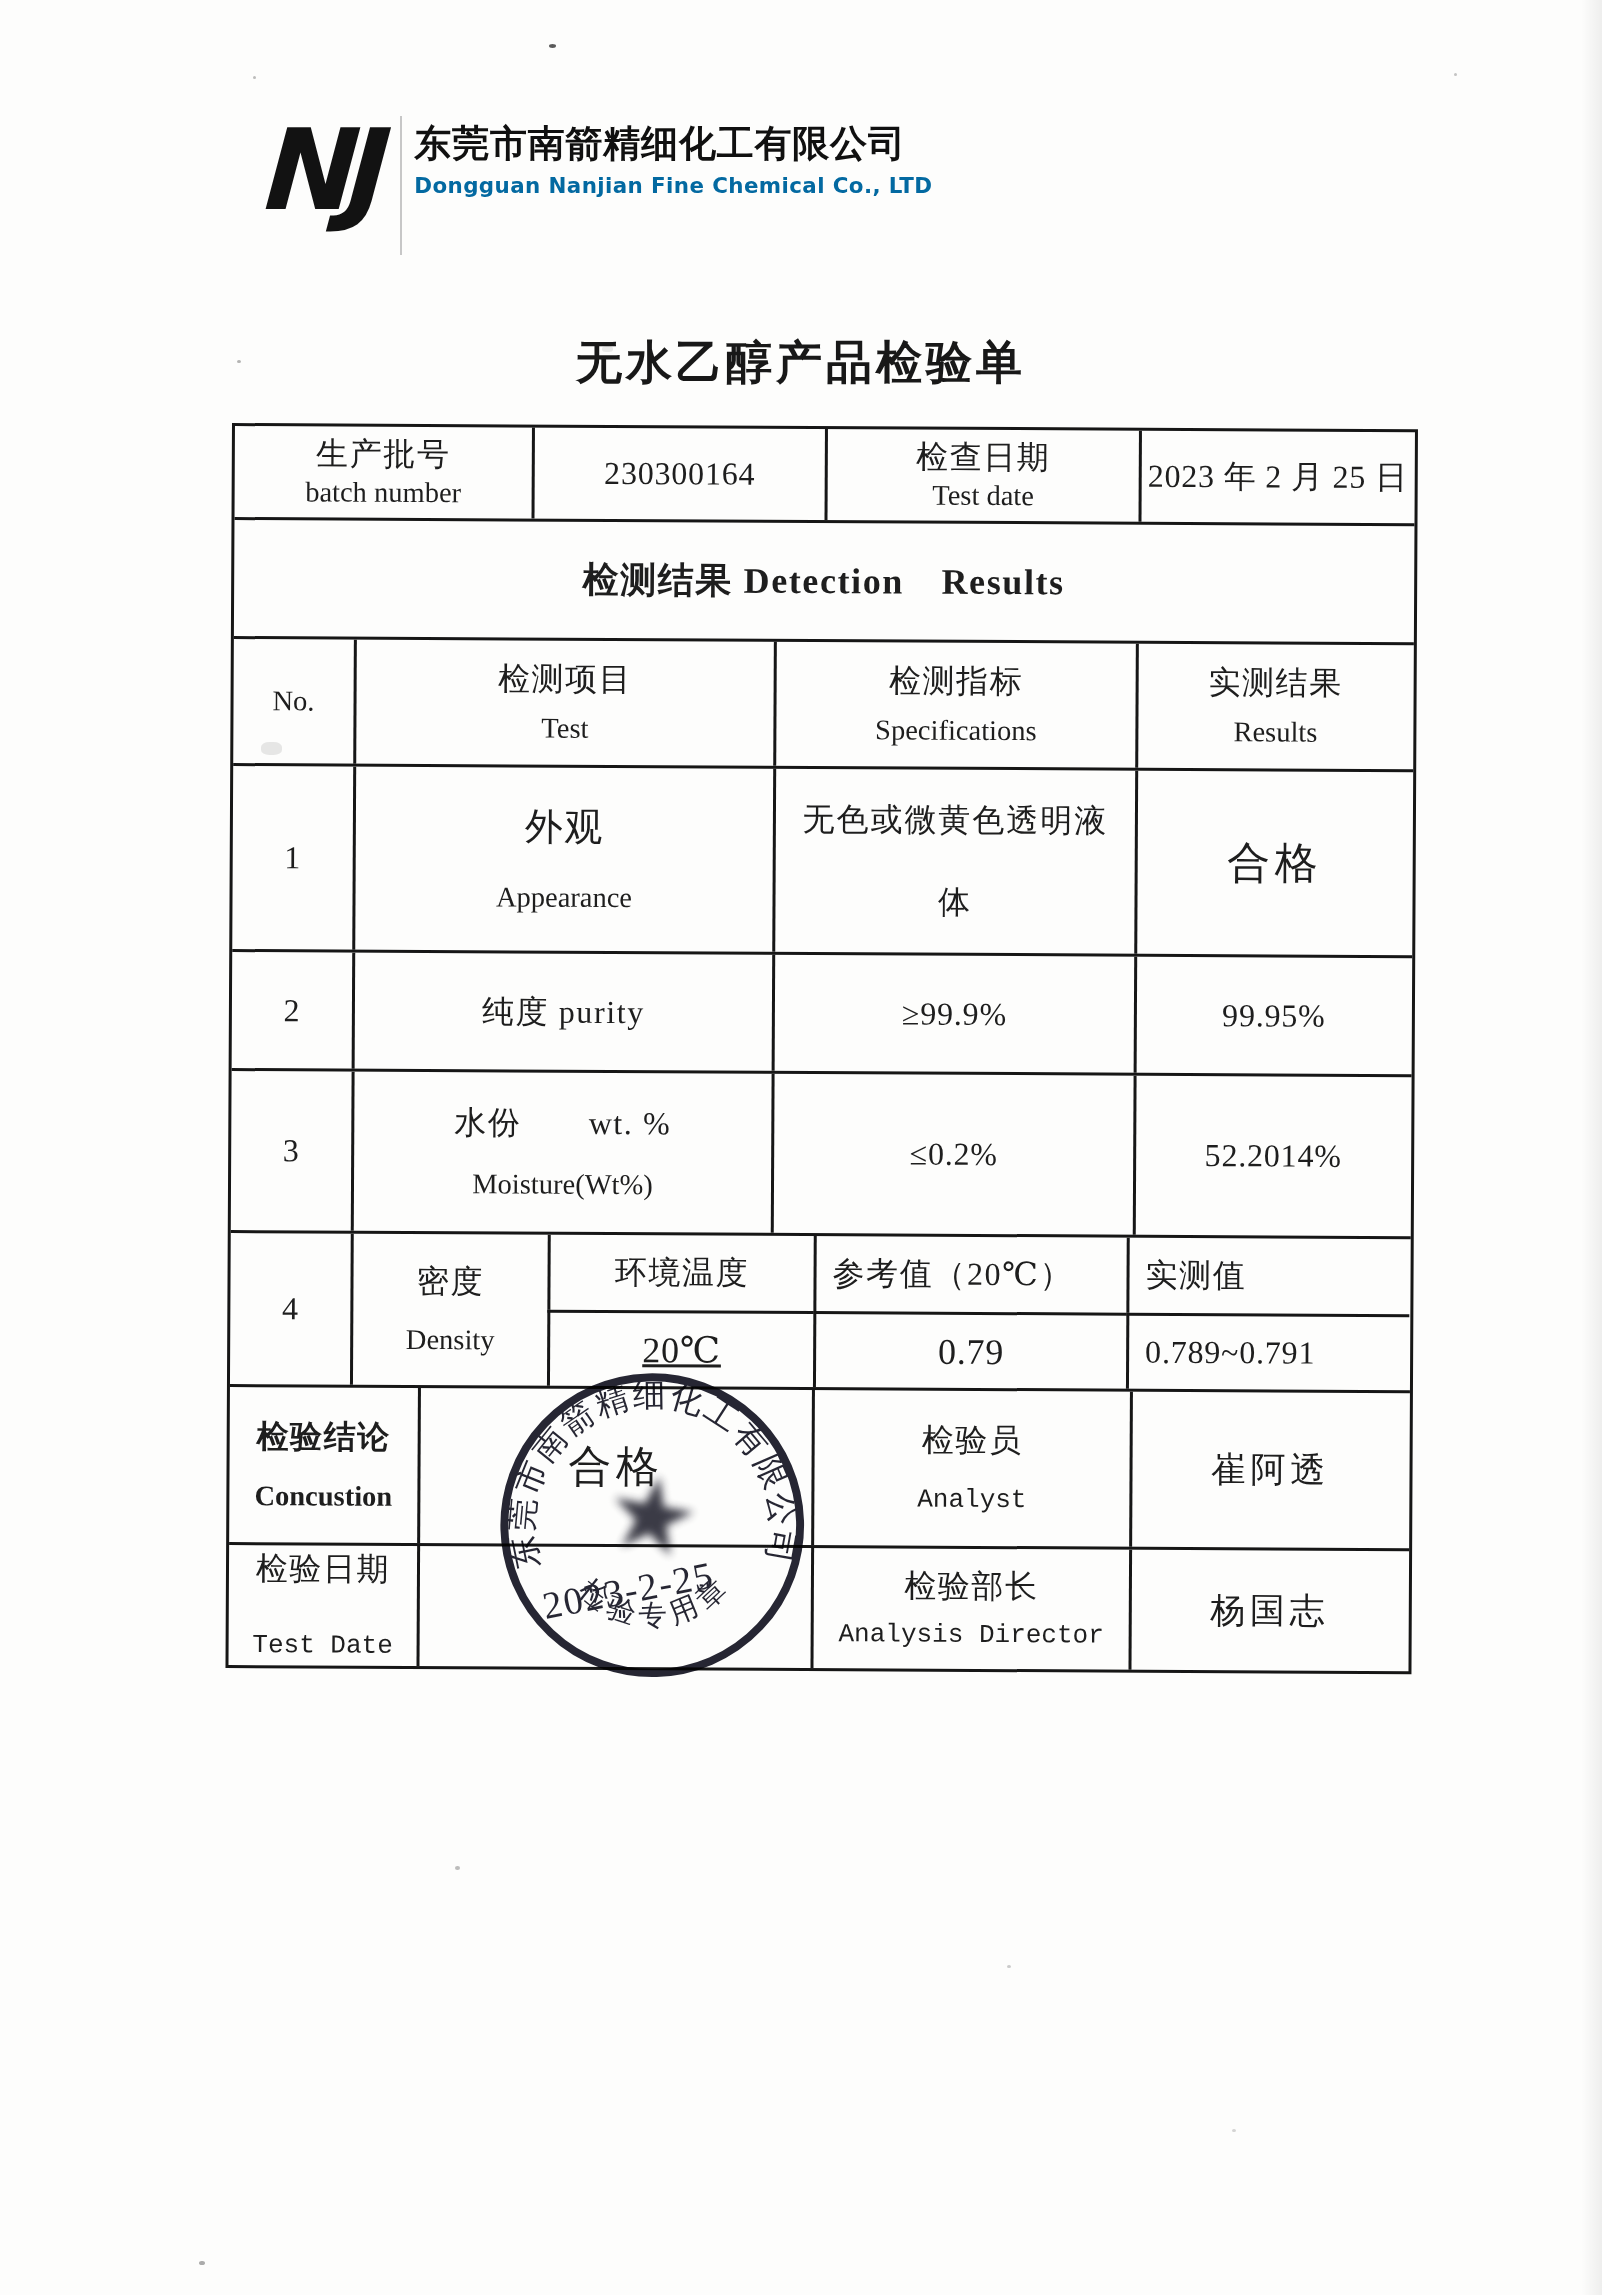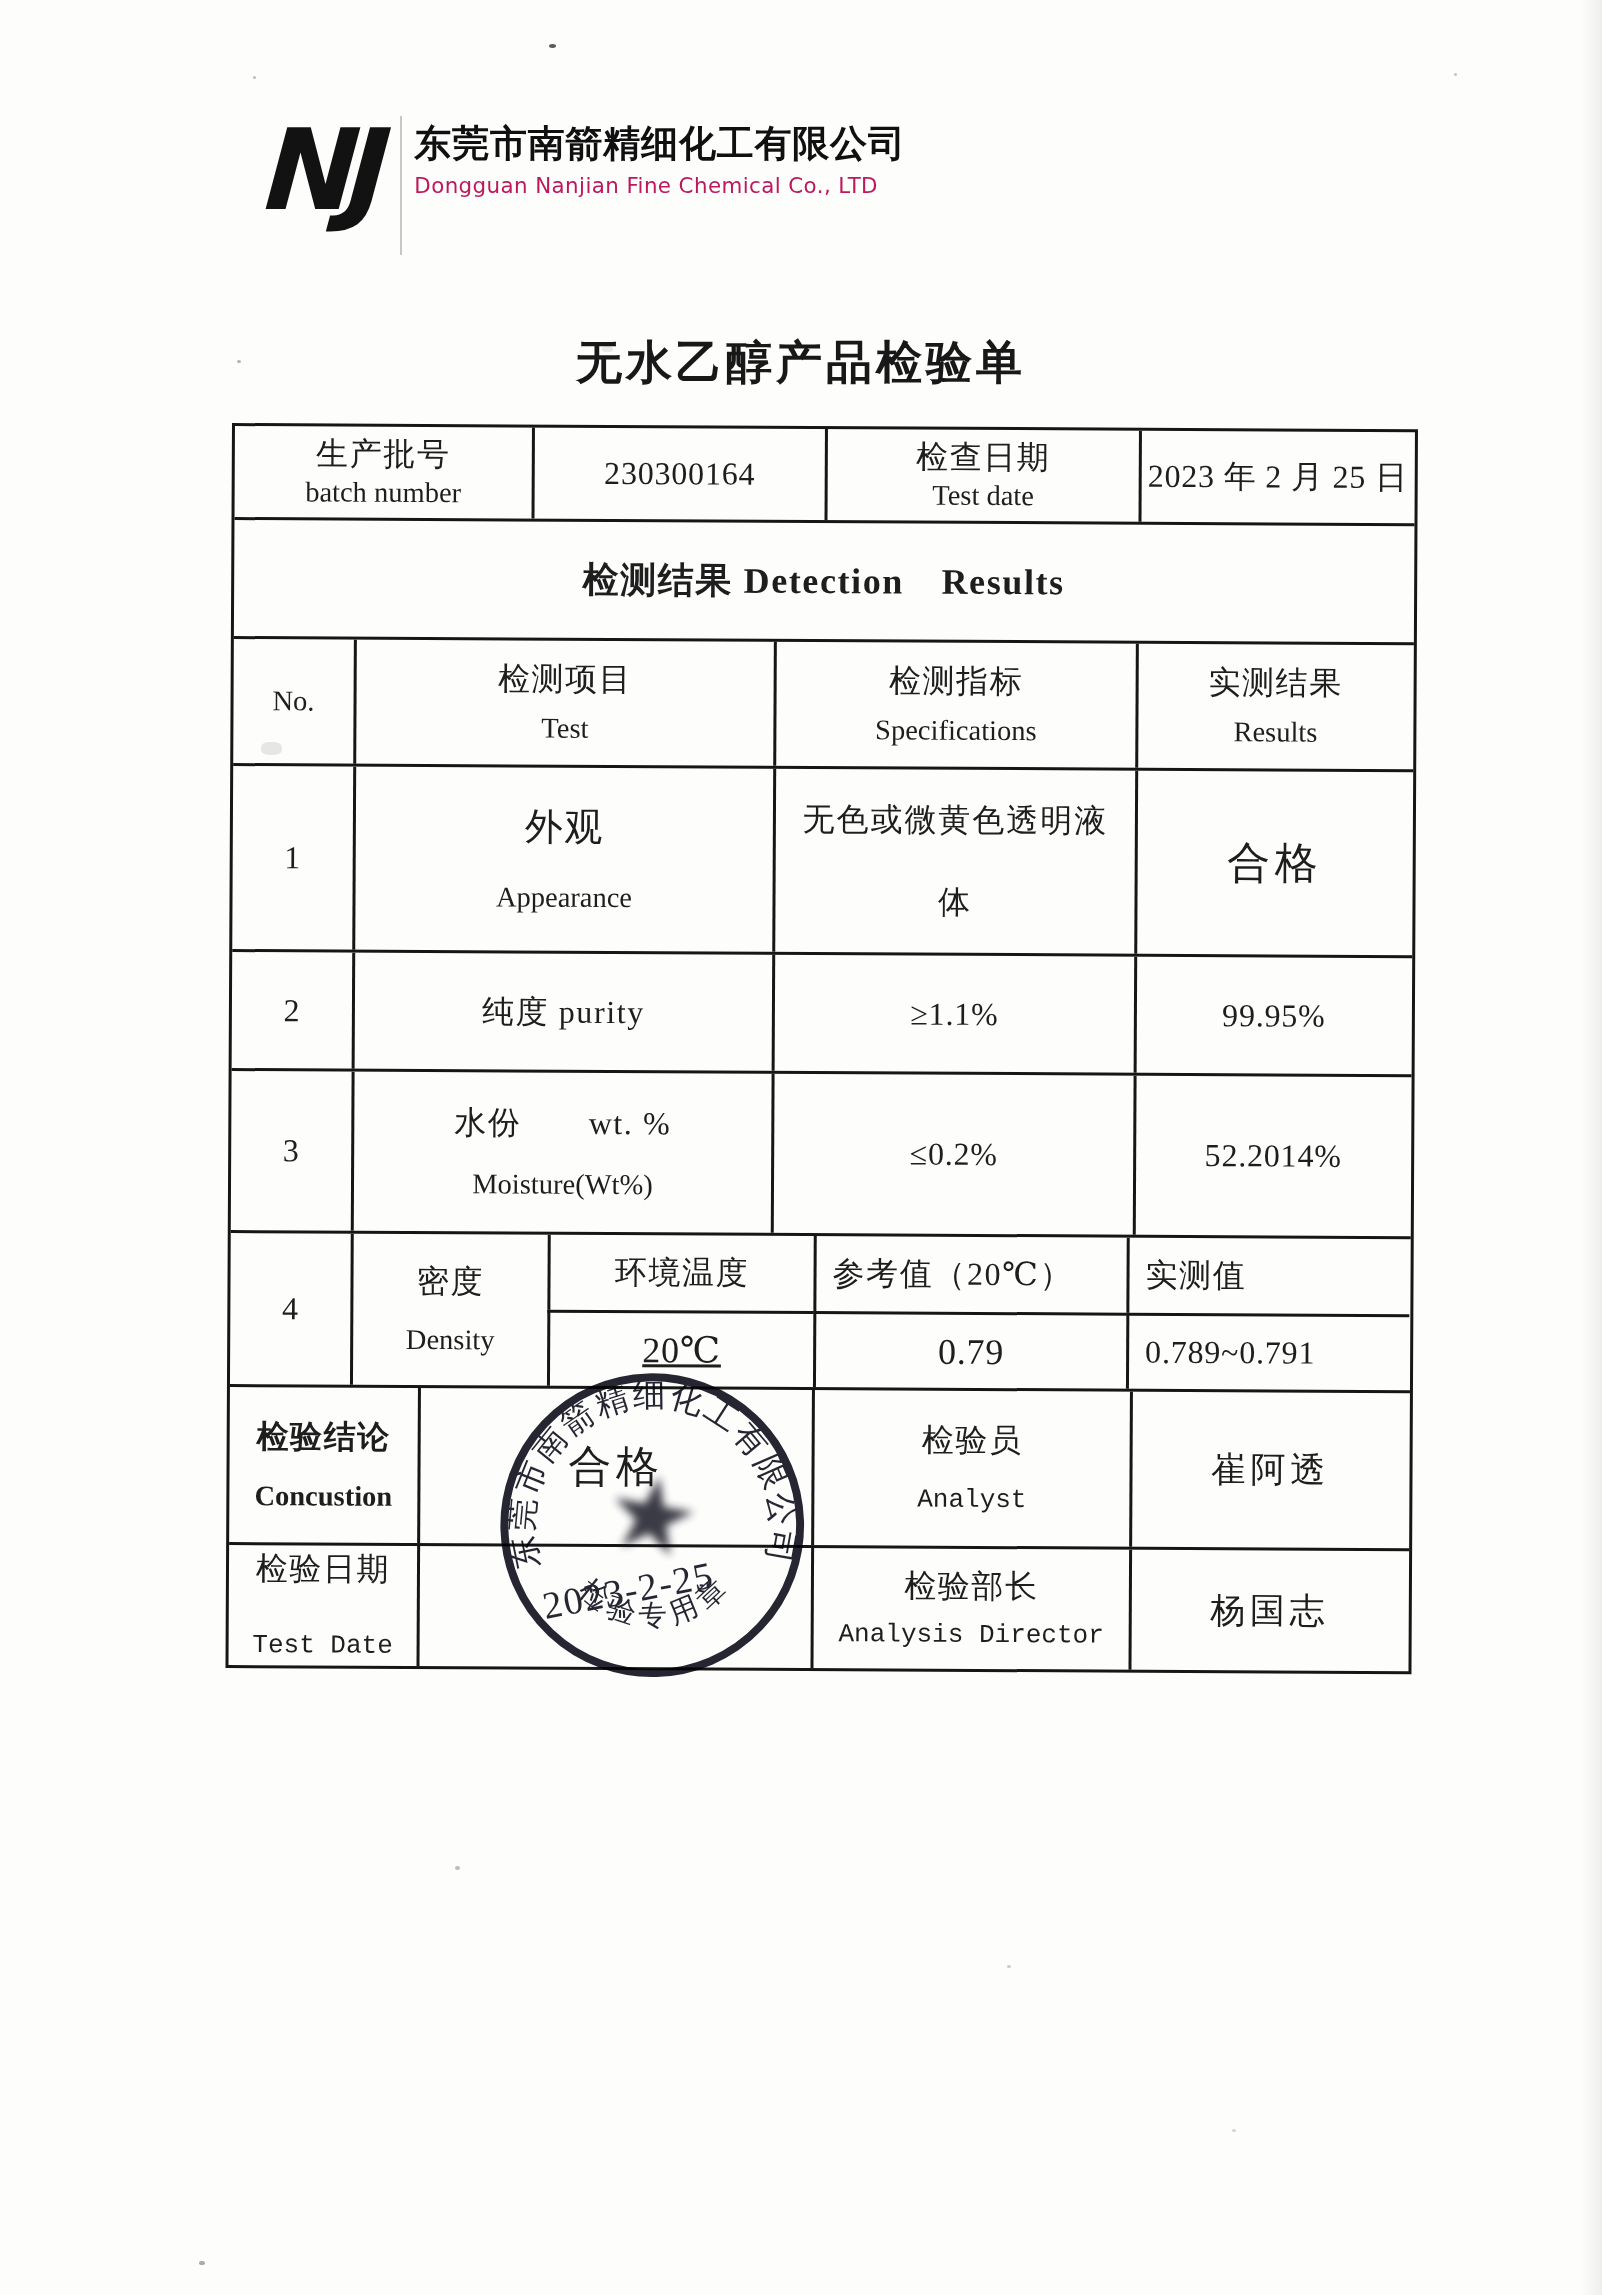--- a/index.html
+++ b/index.html
@@ -28,21 +28,21 @@
     padding-right:20.6px;
   }
   .logo-divider{width:1.6px;height:139px;background:#9a9a9a;opacity:.55;margin-right:12.7px;margin-top:4.7px;}
   .logo-text{display:flex;flex-direction:column;padding-top:8px;}
   .company-cn{
     font-family:"DejaVu Sans","Liberation Sans",sans-serif;
     font-weight:900;font-size:37px;letter-spacing:0.8px;color:#101010;line-height:49px;
   }
   .company-en{
     font-family:"DejaVu Sans","Liberation Sans",sans-serif;
-    font-weight:400;font-size:21.4px;color:#be185d;letter-spacing:0.4px;line-height:35px;
+    font-weight:700;font-size:21.4px;color:#0369a1;letter-spacing:0.4px;line-height:35px;
   }
   
   .doc-title{
     position:absolute;left:0;top:332px;width:1602px;text-align:center;
     font-size:46px;font-weight:700;letter-spacing:4px;color:#181818;
   }
   
   .table-wrap{
     position:absolute;left:232px;top:423px;width:1186px;
     border:3.2px solid var(--line);box-sizing:border-box;
@@ -175,21 +175,21 @@
     </div>
 
     <div class="band" style="height:119px;">
       <div class="cell single" style="width:120px;">
         <div class="val">2</div>
       </div>
       <div class="cell single" style="width:420px;">
         <div class="cn">纯度 purity</div>
       </div>
       <div class="cell single" style="width:362px;">
-        <div class="val">≥1.1%</div>
+        <div class="val">≥99.9%</div>
       </div>
       <div class="cell single" style="width:277px;">
         <div class="val">99.95%</div>
       </div>
     </div>
 
     <div class="band" style="height:162px;">
       <div class="cell single" style="width:120px;">
         <div class="val">3</div>
       </div>

